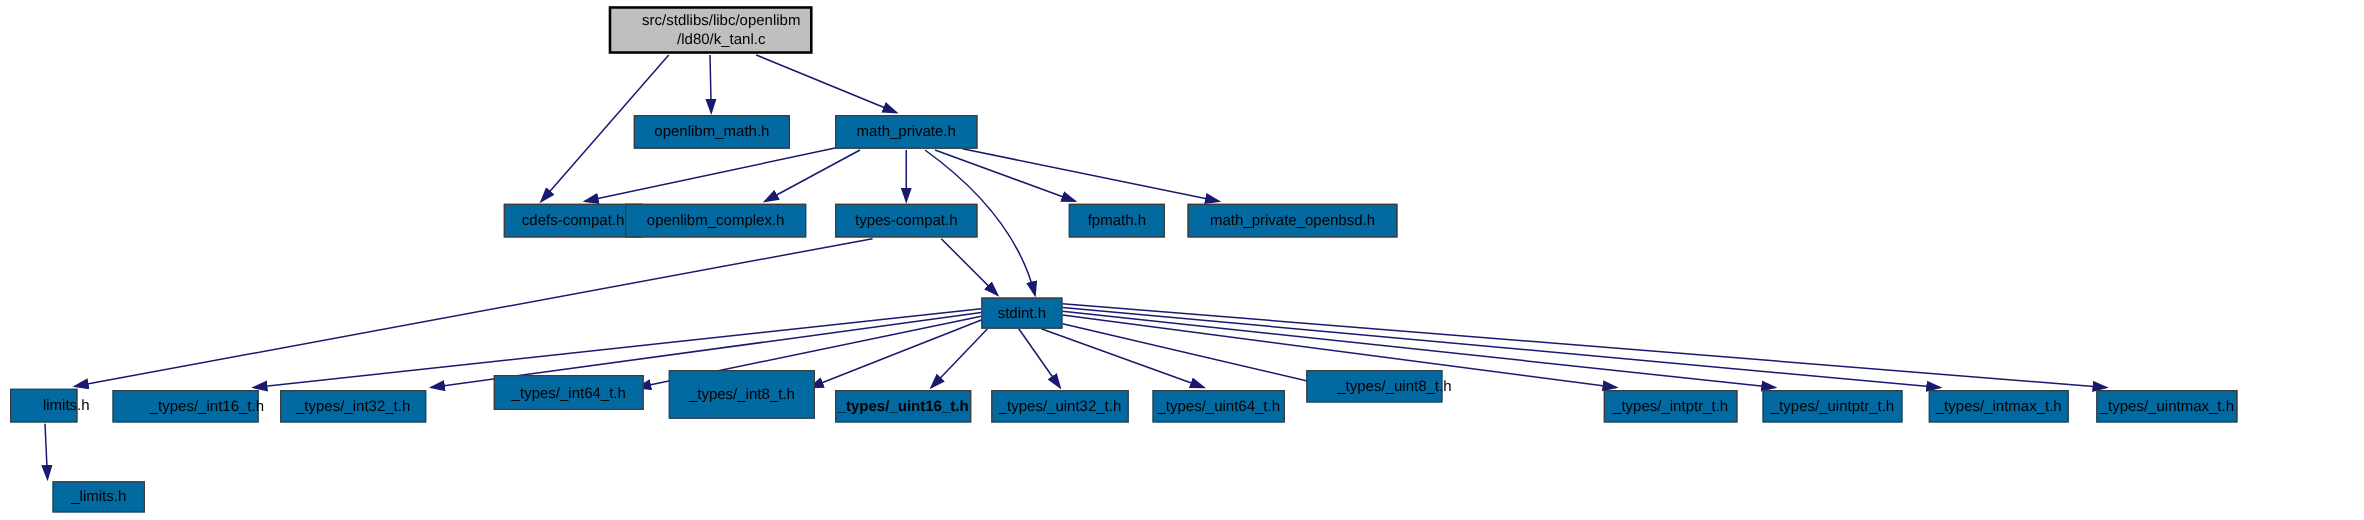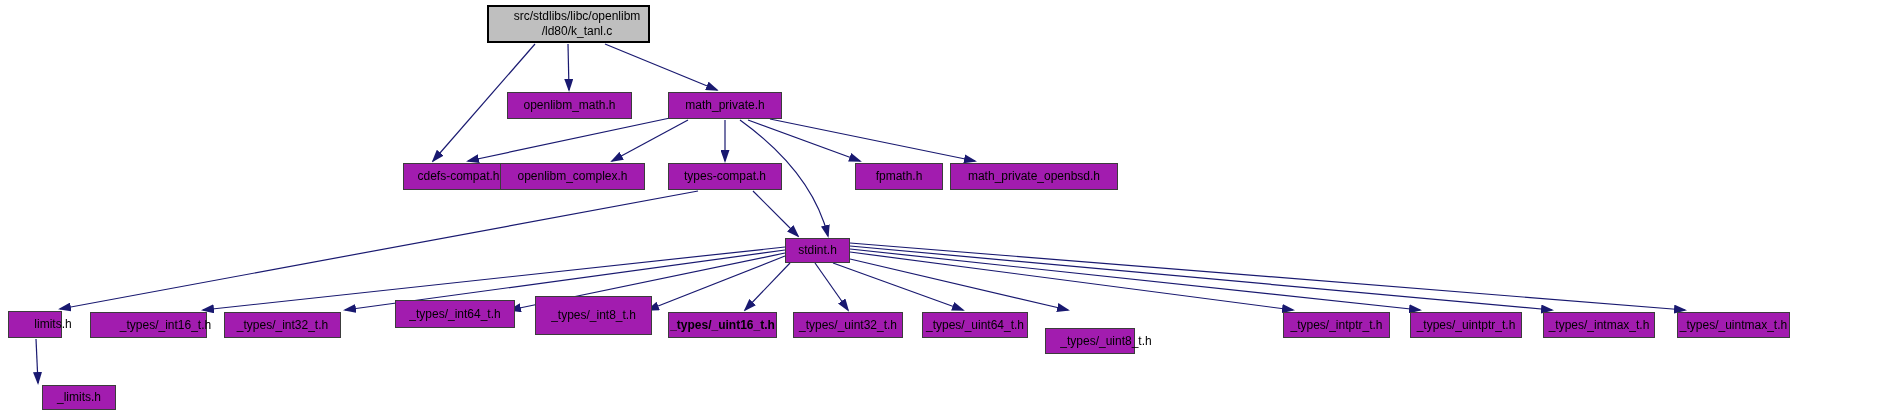--- a/index.html
+++ b/index.html
@@ -20,21 +20,21 @@
     fill: none;
     stroke-width: 1.2px;
   }
   .node {
     position: absolute;
     box-sizing: border-box;
     display: flex;
     align-items: center;
     justify-content: center;
     text-align: center;
-    background: #a21caf;
+    background: #0369a1;
     border: 1px solid #3c3c3c;
     font-size: 12px;
     line-height: 1.25;
     color: #000000;
     white-space: pre-line;
     cursor: pointer;
   }
   .node.root {
     background: #bfbfbf;
     border: 2px solid #000000;
@@ -80,31 +80,31 @@
       </g>
   </svg>
   <div id="nodes">
       <div class="node root" style="left: 487px; top: 5px; width: 163px; height: 38px;">src/stdlibs/libc/openlibm
 /ld80/k_tanl.c</div>
       <div class="node" style="left: 507px; top: 92px; width: 125px; height: 27px;">openlibm_math.h</div>
       <div class="node" style="left: 668px; top: 92px; width: 114px; height: 27px;">math_private.h</div>
       <div class="node" style="left: 365px; top: 163px; width: 111px; height: 27px; margin-left: 38px;">cdefs-compat.h</div>
       <div class="node" style="left: 500px; top: 163px; width: 145px; height: 27px;">openlibm_complex.h</div>
       <div class="node" style="left: 668px; top: 163px; width: 114px; height: 27px;">types-compat.h</div>
-      <div class="node" style="left: 855px; top: 163px; width: 88px; height: 27px;">fpmath.h</div>
+      <div class="node" style="left: 855px; top: 163px; width: 77px; height: 27px;">fpmath.h</div>
       <div class="node" style="left: 950px; top: 163px; width: 168px; height: 27px;">math_private_openbsd.h</div>
       <div class="node" style="left: 785px; top: 238px; width: 65px; height: 25px;">stdint.h</div>
       <div class="node" style="left: 8px; top: 311px; width: 54px; height: 27px; padding-left: 36px;">limits.h</div>
       <div class="node" style="left: 90px; top: 312px; width: 117px; height: 26px; padding-left: 34px;">_types/_int16_t.h</div>
       <div class="node" style="left: 224px; top: 312px; width: 117px; height: 26px;">_types/_int32_t.h</div>
       <div class="node" style="left: 395px; top: 300px; width: 120px; height: 28px; text-align: center;">_types/_int64_t.h</div>
       <div class="node" style="left: 535px; top: 296px; width: 117px; height: 39px;">_types/_int8_t.h</div>
       <div class="node" style="left: 668px; top: 312px; width: 109px; height: 26px; font-weight: bold;">_types/_uint16_t.h</div>
       <div class="node" style="left: 793px; top: 312px; width: 110px; height: 26px;">_types/_uint32_t.h</div>
       <div class="node" style="left: 922px; top: 312px; width: 106px; height: 26px;">_types/_uint64_t.h</div>
-      <div class="node" style="left: 1045px; top: 328px; width: 90px; height: 26px; padding-left: 32px;">_types/_uint8_t.h</div>
+      <div class="node" style="left: 1045px; top: 296px; width: 109px; height: 26px; padding-left: 32px;">_types/_uint8_t.h</div>
       <div class="node" style="left: 1283px; top: 312px; width: 107px; height: 26px;">_types/_intptr_t.h</div>
       <div class="node" style="left: 1410px; top: 312px; width: 112px; height: 26px;">_types/_uintptr_t.h</div>
       <div class="node" style="left: 1543px; top: 312px; width: 112px; height: 26px;">_types/_intmax_t.h</div>
       <div class="node" style="left: 1677px; top: 312px; width: 113px; height: 26px;">_types/_uintmax_t.h</div>
       <div class="node" style="left: 3px; top: 385px; width: 74px; height: 25px; margin-left: 39px;">_limits.h</div>
     </div>
 </div>
 
 </body></html>

